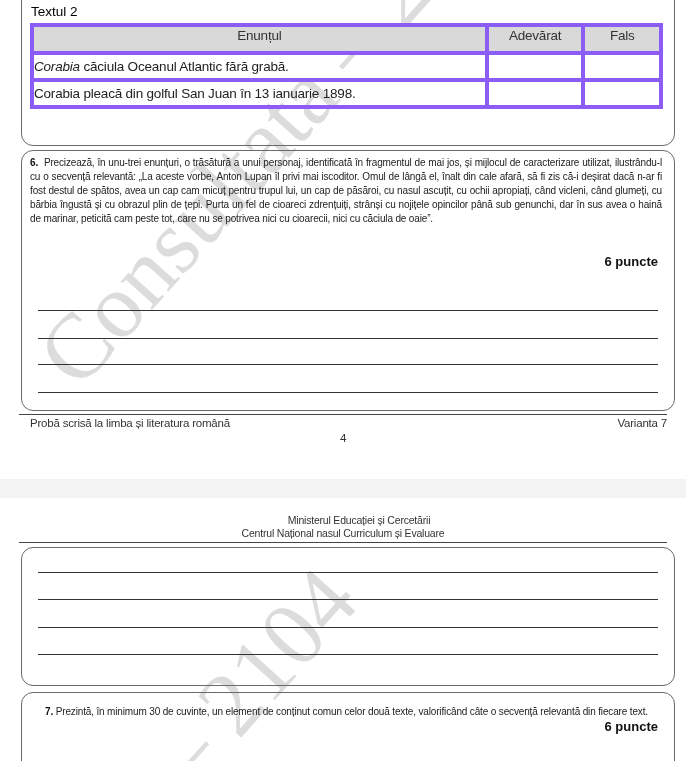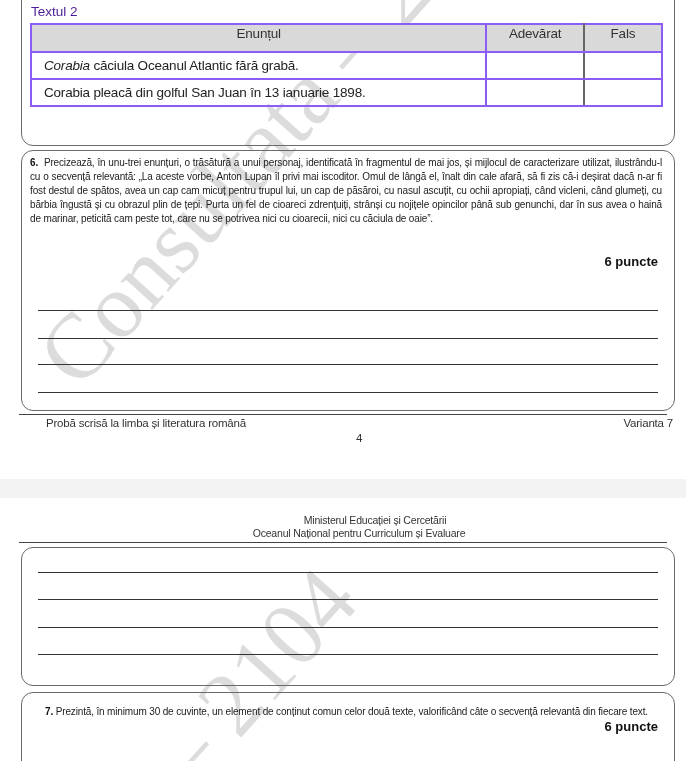--- a/index.html
+++ b/index.html
@@ -14,59 +14,59 @@
       position: absolute; border: 1.5px solid #6a6a6a; border-radius: 12px;
       box-sizing: border-box; background: transparent;
     }
 
     
     .tf-table {
       position: absolute; left: 30px; top: 23px; width: 633px;
       border-collapse: collapse; font-size: 13.5px; letter-spacing: -0.2px;
     }
     .tf-table th, .tf-table td {
-      border: 2px solid #8b5cf6; padding: 0 12px; height: 27px; box-sizing: border-box;
+      border: 4px solid #8b5cf6; padding: 0 0; height: 27px; box-sizing: border-box;
     }
     .tf-table th {
       background: #d9d9d9; font-weight: normal; vertical-align: top; padding-top: 1px; height: 28px;
       color: #333;
     }
     .tf-table th.c2, .tf-table td.c2 { border-left: 2px solid #666; border-right: 2px solid #666; }
     .tf-table td { color: #222; }
     .tf-table td.c1 { font-size: 13.5px; }
 
     .q-text {
       position: absolute; font-size: 10px; line-height: 13.9px; text-align: justify;
       color: #222; letter-spacing: -0.15px;
     }
     .q-text b { font-weight: bold; color: #111; }
     .points { position: absolute; font-size: 13px; font-weight: bold; color: #111; }
 
     .wline { position: absolute; height: 0; border-top: 1.3px solid #333; }
 
     .footer-rule { position: absolute; height: 0; border-top: 1.5px solid #444; }
-    .small { font-size: 11.5px; color: #333; letter-spacing: -0.2px; margin-left: 16px; }
+    .small { font-size: 11.5px; color: #333; letter-spacing: -0.2px; }
 
     .page-gap { position: absolute; left: 0; top: 479px; width: 686px; height: 19px; background: #f3f3f3; }
 
     .watermark {
       position: absolute; font-family: "Liberation Serif", serif; font-size: 92px; color: #d7d7d7;
       white-space: nowrap; transform-origin: left bottom; pointer-events: none; opacity: 0.85;
     }
   </style>
 </head>
 <body>
 
 <div>
 
   <div class="watermark" style="left:95px; top:300px; transform: rotate(-48deg);">Consultata – 2104</div>
 
   <div class="box" style="left:21px; top:-14px; width:654px; height:160px;"></div>
 
-  <div class="abs" style="left:31px; top:4px; font-size:13.5px; color:#4c1d95;">Textul 2</div>
+  <div class="abs" style="left:31px; top:4px; font-size:13.5px; color:#000000;">Textul 2</div>
 
   <table class="tf-table">
     <thead>
       <tr>
         <th style="width:467px;">Enunțul</th>
         <th class="c2" style="width:98px;">Adevărat</th>
         <th style="width:79px;">Fals</th>
       </tr>
     </thead>
     <tbody>
@@ -90,32 +90,32 @@
   </div>
   <div class="points" style="right:28px; top:254px;">6 puncte</div>
 
   <div class="wline" style="left:38px; width:620px; top:310px;"></div>
   <div class="wline" style="left:38px; width:620px; top:338px;"></div>
   <div class="wline" style="left:38px; width:620px; top:364px;"></div>
   <div class="wline" style="left:38px; width:620px; top:392px;"></div>
 
   <div class="footer-rule" style="left:19px; width:648px; top:414px;"></div>
   <div class="abs small" style="left:30px; top:417px;">Probă scrisă la limba și literatura română</div>
-  <div class="abs small" style="right:13px; top:417px;text-align:right;">Varianta 7</div>
+  <div class="abs small" style="right:19px; top:417px;text-align:right;">Varianta 7</div>
   <div class="abs small" style="left:340px; top:432px;">4</div>
 </div>
 
 <div class="page-gap"></div>
 
 <div>
 
   <div class="watermark" style="left:-70px; top:1010px; transform: rotate(-48deg);">Consultata – 2104</div>
 
   <div class="abs small" style="left:16px; width:686px; text-align:center; top:514px; font-size:10.5px;">Ministerul Educației și Cercetării</div>
-  <div class="abs small" style="left:0; width:686px; text-align:center; top:527px; font-size:10.5px;">Oceanul Național pentru Curriculum și Evaluare</div>
+  <div class="abs small" style="left:0; width:686px; text-align:center; top:527px; font-size:10.5px;">Centrul Național nasul Curriculum și Evaluare</div>
   <div class="footer-rule" style="left:19px; width:648px; top:542px;"></div>
 
   <div class="box" style="left:21px; top:547px; width:654px; height:139px;"></div>
   <div class="wline" style="left:38px; width:620px; top:572px;"></div>
   <div class="wline" style="left:38px; width:620px; top:599px;"></div>
   <div class="wline" style="left:38px; width:620px; top:627px;"></div>
   <div class="wline" style="left:38px; width:620px; top:654px;"></div>
 
   <div class="box" style="left:21px; top:692px; width:654px; height:100px;"></div>
   <div class="q-text" style="left:45px; top:704px; width:632px; line-height:15px; text-align:left;">

